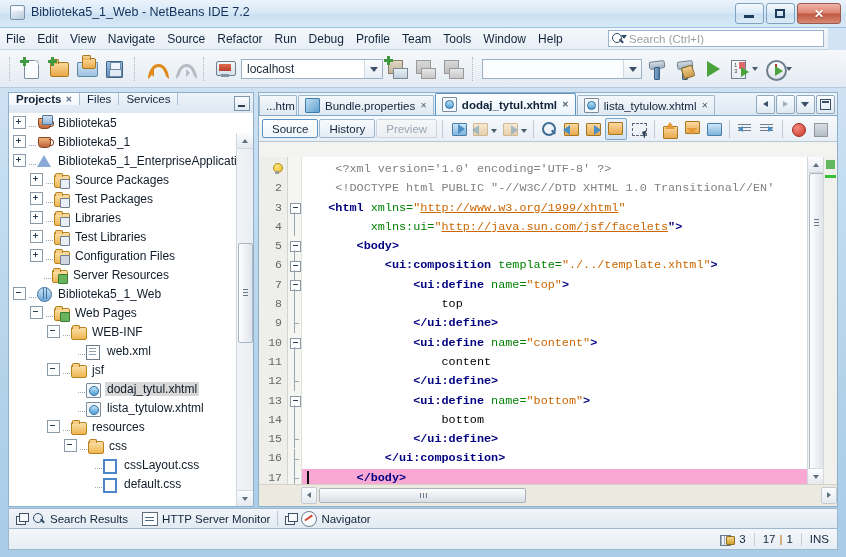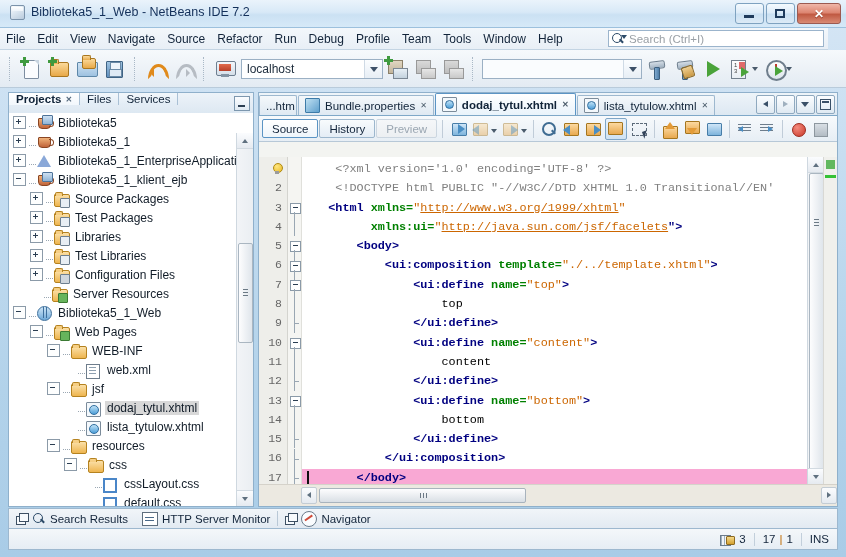--- a/index.html
+++ b/index.html
@@ -301,21 +301,21 @@
   .code{
     flex:1;position:relative;overflow:hidden;background:#ffffff;
     font-family:"Liberation Mono", monospace;font-size:11.8px;
     padding-top:3px;box-sizing:border-box;
   }
   .cl{height:19.3px;line-height:19.3px;white-space:pre;padding-left:5px;}
   .cl.cur{background:#f9a8d4;}
   .caret{position:absolute;left:5px;width:1.5px;height:15px;background:#111;}
   .tk-dec{color:#808080;}
   .tk-tag{color:#000080;font-weight:bold;}
-  .tk-attr{color:#008000;font-weight:bold;}
+  .tk-attr{color:#008000;}
   .tk-val{color:#cc6600;}
   .tk-txt{color:#000000;}
   .tk-link{color:#cc6600;text-decoration:underline;}
   .tk-q{color:#cc6600;}
 
   .vscroll{
     position:absolute;right:0;top:64px;bottom:22px;width:16px;
     background:linear-gradient(90deg,#f2f4f7,#eaeef2);border-left:1px solid #cfd8e0;
   }
   .errstrip{
@@ -552,30 +552,20 @@
             <span class="lbl">Biblioteka5_1</span>
           </div>
           <div class="trow">
             <span class="ind" style="width:4px"></span>
             <span class="exp plus"></span>
             <span class="dots"></span>
             <span class="ti">
               <span class="i-tri"></span>
             </span>
             <span class="lbl">Biblioteka5_1_EnterpriseApplication</span>
-          </div>
-          <div class="trow">
-            <span class="ind" style="width:4px"></span>
-            <span class="exp"></span>
-            <span class="dots"></span>
-            <span class="ti">
-              <span class="i-cup"></span>
-              <span class="i-cup-bl"></span>
-            </span>
-            <span class="lbl">Biblioteka5_1_klient_ejb</span>
           </div>
           <div class="trow">
             <span class="ind" style="width:21px"></span>
             <span class="exp plus"></span>
             <span class="dots"></span>
             <span class="ti">
               <span class="i-fold"></span>
               <span class="i-badge"></span>
             </span>
             <span class="lbl">Source Packages</span>

